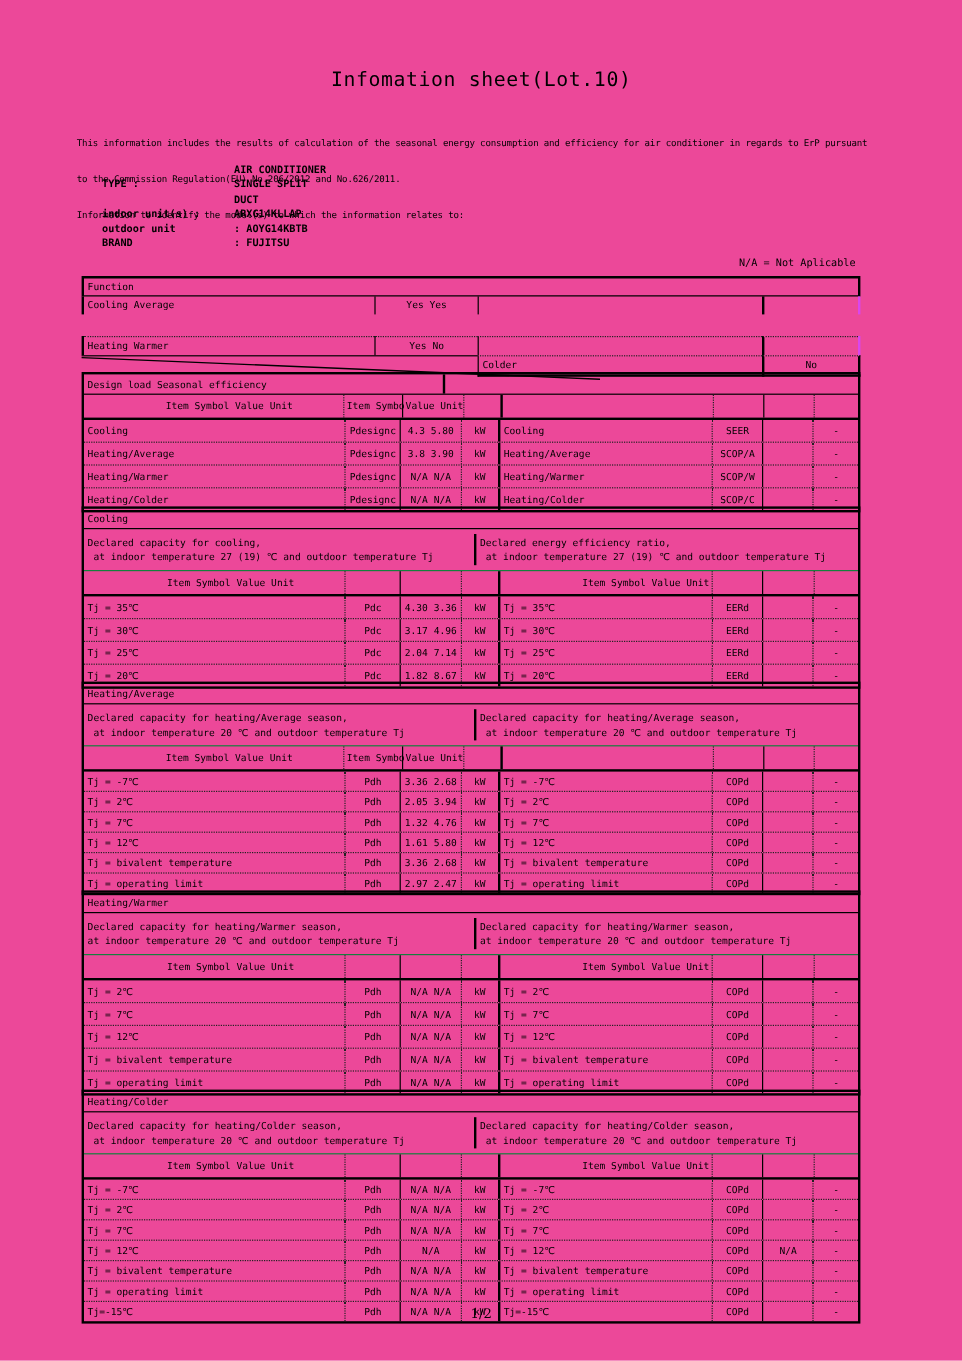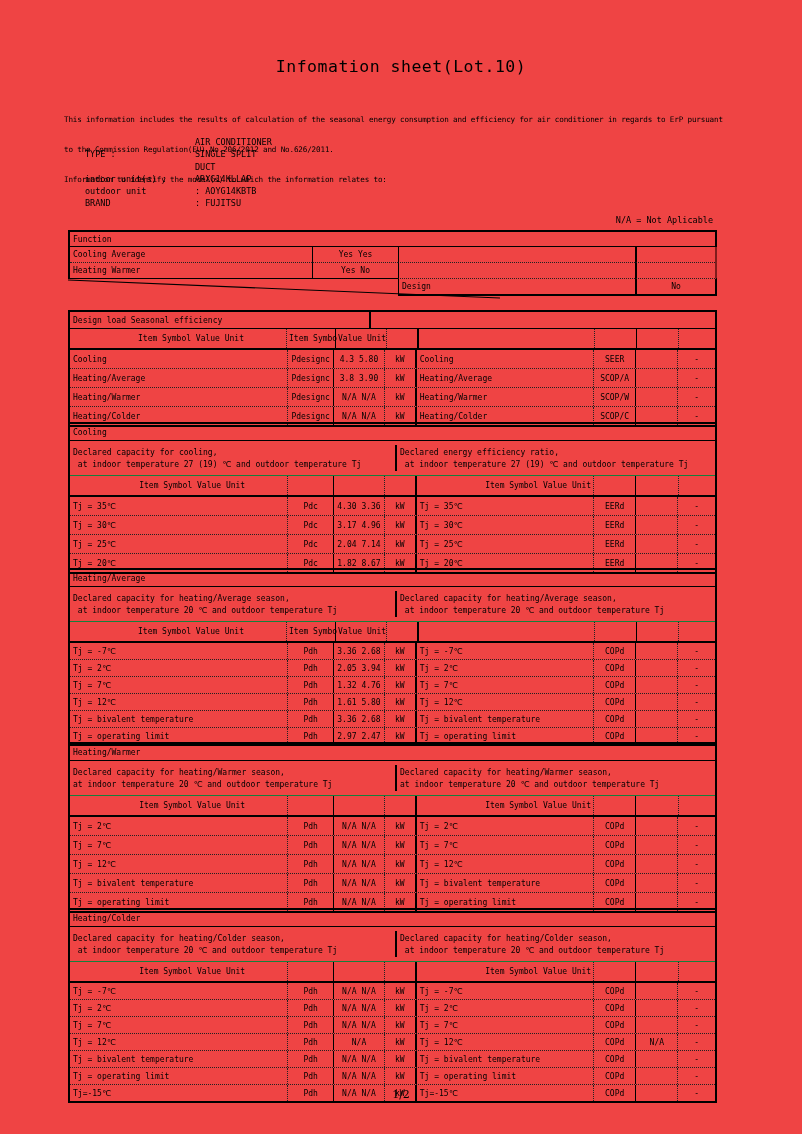--- a/index.html
+++ b/index.html
@@ -1,24 +1,24 @@
 <!DOCTYPE html>
 <html><head>
 <meta charset="utf-8">
 <style>
   html,body{margin:0;padding:0;background:#fff;}
-  .sheet{position:relative;width:802px;height:1134px;background:#ef4444;color:#000;
+  .sheet{position:relative;width:802px;height:1134px;background:#ec4899;color:#000;
          font-family:"DejaVu Sans Mono","DejaVu Sans",monospace;overflow:hidden;}
 
   .page-title{position:absolute;top:57px;left:0;width:100%;text-align:center;
               font-size:16.5px;letter-spacing:.5px;white-space:pre;}
   .intro{position:absolute;left:64px;top:95px;font-size:7.6px;line-height:10px;
          letter-spacing:-.15px;white-space:pre;}
   .model{position:absolute;left:85px;top:136px;font-size:8.5px;line-height:12.3px;}
-  .m-row{display:flex;}
+  .m-row{display:flex;font-weight:bold;}
   .m-label{width:110px;white-space:pre;}
   .m-value{white-space:pre;}
   .na-note{position:absolute;top:215px;right:89px;font-size:8.5px;white-space:pre;padding-left:36px;}
   .pageno{position:absolute;top:1088px;left:0;width:100%;text-align:center;
           font-family:"DejaVu Serif",serif;font-size:11px;}
 
   
   .tbl{position:absolute;left:68px;width:649px;box-sizing:border-box;font-size:8px;}
   .tbl5{border:2px solid #000;}
   .tr{display:flex;align-items:stretch;}
@@ -46,22 +46,22 @@
   .c8{width:40px;border-left:1px dotted #222;justify-content:center;}
   .hr .c1,.hr .c5{justify-content:flex-end;padding-right:2px;}
   .hr .c2,.hr .c3{justify-content:flex-start;padding-left:2px;}
 
   
   .fn{top:230px;}
   .fn-title{box-sizing:border-box;width:649px;height:17px;border:2px solid #000;
             border-bottom:1px solid #000;display:flex;align-items:center;padding-left:3px;
             white-space:pre;}
   .fn-r{box-sizing:border-box;width:649px;height:15px;border-left:2px solid #000;
-        border-right:2px solid #7f1d1d;display:flex;}
-  .fn-r2{height:16px;}
+        border-right:2px solid #d946ef;display:flex;}
+  .fn-r2{height:16px;margin-top:18px;}
   .fn-r2 .cell{border-top:1px dotted #222;}
   .g1{width:242px;padding-left:3px;justify-content:flex-start;}
   .g2{width:86px;border-left:1px solid #000;justify-content:center;}
   .g3{width:237px;border-left:1px solid #000;justify-content:flex-start;padding-left:3px;}
   .g4{width:80px;border-left:2px solid #000;justify-content:center;}
   .fn-r2 .g2,.fn-r2 .g3,.fn-r2 .g4{border-top:1px dotted #222;}
   .fn-r3{box-sizing:border-box;width:649px;height:18px;display:flex;}
   .f-merged{box-sizing:border-box;width:330px;position:relative;border-top:1px solid #000;}
   .f-colder{box-sizing:border-box;width:237px;border-left:1px solid #000;border-top:1px dotted #222;
             border-bottom:2px solid #000;display:flex;align-items:center;padding-left:3px;white-space:pre;}
@@ -124,21 +124,21 @@
       <div class="cell g2">Yes No</div>
       <div class="cell g3"></div>
       <div class="cell g4"></div>
     </div>
     <div class="fn-r3">
       <div class="f-merged">
         <svg width="432" height="20" style="position:absolute;left:0;top:0;overflow:visible" xmlns="http://www.w3.org/2000/svg">
           <line x1="0" y1="1" x2="432" y2="19" stroke="#000" stroke-width="1.2"></line>
         </svg>
       </div>
-      <div class="f-colder">Design</div>
+      <div class="f-colder">Colder</div>
       <div class="f-no">No</div>
     </div>
   </div>
 
   <div class="tbl tbl5" style="top:310px; --rh:18px">
       <div class="tr t-title">
         <div class="cell tl-left">Design load Seasonal efficiency</div>
         <div class="cell tl-right"></div>
       </div>
       <div class="tr t-head hr">

